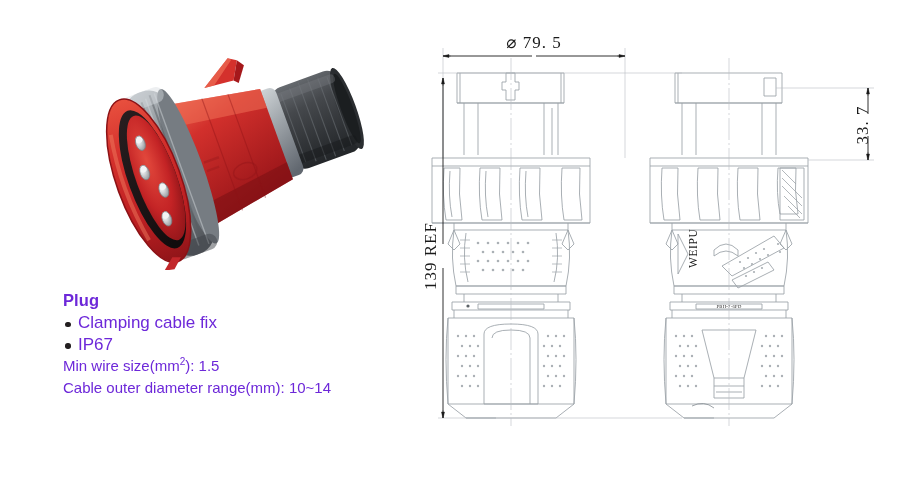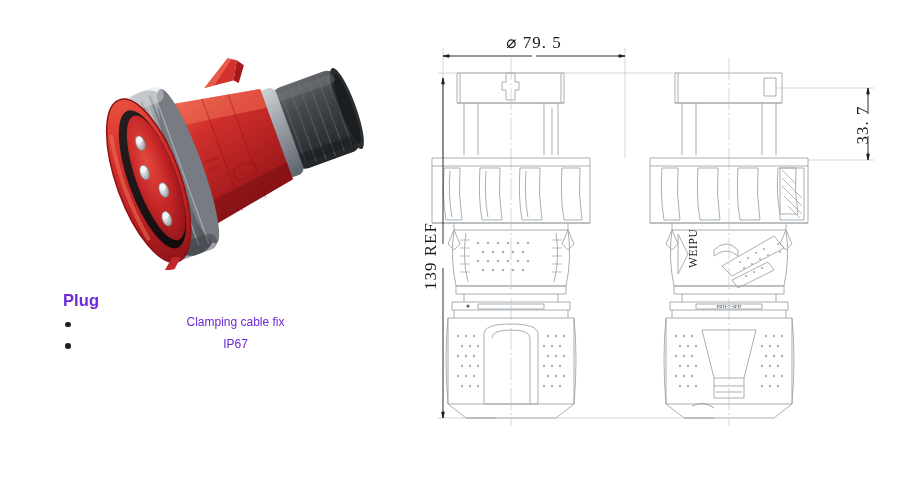--- a/index.html
+++ b/index.html
@@ -34,25 +34,24 @@
   #spec .title {
     font-size: 16.5px;
     font-weight: bold;
     line-height: 21px;
     letter-spacing: .1px;
     margin-bottom: 1px;
   }
   #spec ul { list-style: none; }
   #spec li.bul {
     position: relative;
-    font-size: 12px;
+    font-size: 17px;
     line-height: 21.5px;
     padding-left: 15px;
     white-space: nowrap;
-    text-align: center;
   }
   #spec li.bul::before {
     content: "";
     position: absolute;
     left: 2px; top: 9.5px;
     width: 5.5px; height: 5.5px;
     background: #231f20;
     border-radius: 50%;
   }
   #spec li.plain {
@@ -230,20 +229,22 @@
         </g>
       </g>
     </svg>
   </div>
 
   <div id="spec">
     <div class="title">Plug</div>
     <ul>
       <li class="bul">Clamping cable fix</li>
       <li class="bul">IP67</li>
+      <li class="plain"><span>Min wire size(mm</span><sup>2</sup><span>): 1.5</span></li>
+      <li class="plain">Cable outer diameter range(mm): 10~14</li>
     </ul>
   </div>
 
   <div id="drawing">
     <svg viewBox="0 0 518 465" xmlns="http://www.w3.org/2000/svg">
       <defs>
         <marker id="arrL" markerWidth="9" markerHeight="7" refX="8.6" refY="3.5" orient="auto">
           <path d="M9,3.5 L0,3.5 M9,3.5 L2,1.8 L2,5.2 Z" fill="#1a1a1a" stroke="#1a1a1a" stroke-width=".5"></path>
         </marker>
         <marker id="arrR" markerWidth="9" markerHeight="7" refX="8.6" refY="3.5" orient="auto">

